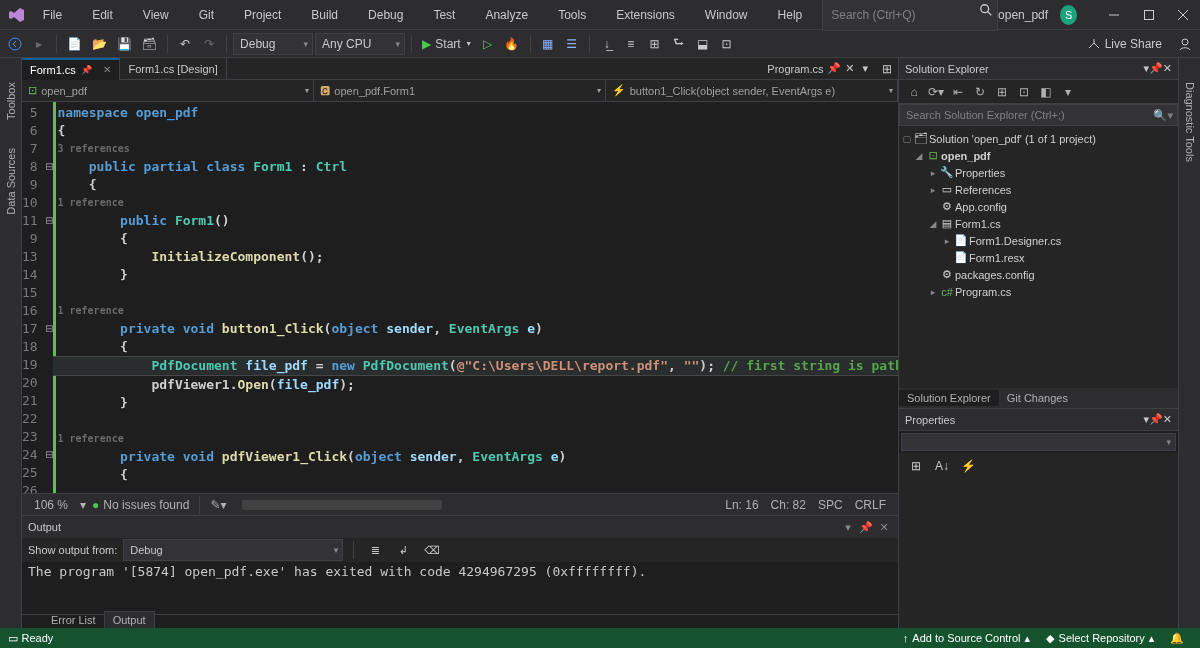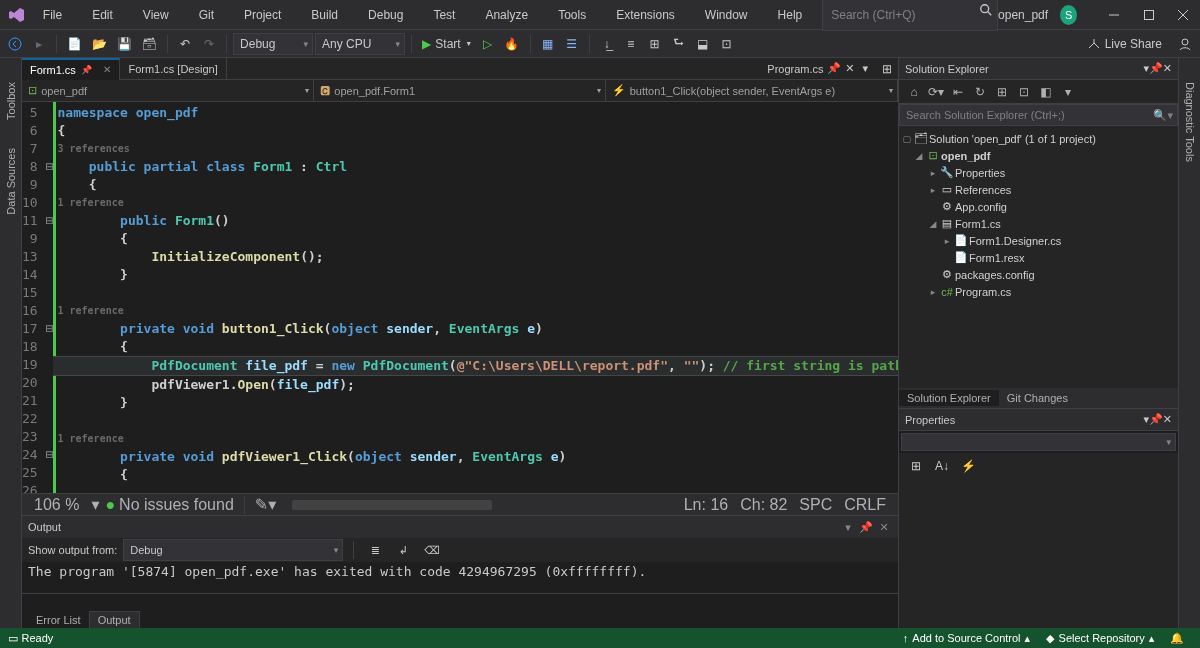--- a/index.html
+++ b/index.html
@@ -93,34 +93,34 @@
   .kw { color:#569cd6; }
   .type { color:#4ec9b0; }
   .meth { color:#dcdcaa; }
   .str { color:#ce9178; }
   .cmt { color:#57a64a; }
   .id { color:#9cdcfe; }
   .active-line { background:#2a2d2e; border-top:1px solid #464646; border-bottom:1px solid #464646;}
   .changemark { position:absolute; left:0; width:3px; background:#4ec94e;}
 
   .editor-status {
-    height:22px; background:#2d2d30; border-top:1px solid #3f3f46; display:flex; align-items:center; padding:0 6px; font-size:16px; color:#b0b0b0;
+    height:22px; background:#2d2d30; border-top:1px solid #3f3f46; display:flex; align-items:center; padding:0 6px; font-size:12px; color:#b0b0b0;
   }
   .editor-status .esp{ flex:1;}
   .editor-status .cell{ padding:0 6px;}
   .ok { color:#4ec94e; margin-right:4px;}
 
   
   .output-panel { height:113px; display:flex; flex-direction:column; border-top:1px solid #3f3f46;}
   .panel-header{ height:22px; background:#2d2d30; display:flex; align-items:center; padding:0 6px; font-size:11px; color:#c9c9c9;}
   .panel-header .phsp{flex:1;}
   .panel-header .pbtn{ width:16px; height:16px; display:flex; align-items:center; justify-content:center; color:#888; margin-left:2px;}
   .output-toolbar{ height:24px; background:#252526; display:flex; align-items:center; padding:0 6px; gap:6px; font-size:11px; color:#c9c9c9;}
   .output-body{ flex:1; background:#1e1e1e; font-family:Consolas,monospace; font-size:13px; color:#c9c9c9; padding:2px 6px; overflow:hidden;}
-  .bottom-tabs{ height:35px; background:#1e1e1e; display:flex; align-items:flex-end; padding-left:6px; border-top:1px solid #3f3f46;}
+  .bottom-tabs{ height:14px; background:#1e1e1e; display:flex; align-items:flex-end; padding-left:21px; border-top:1px solid #3f3f46;}
   .bottom-tabs .bt{ font-size:11px; color:#b0b0b0; padding:2px 8px;}
   .bottom-tabs .bt.active{ background:#2d2d30; border:1px solid #3f3f46; border-bottom:none;}
 
   
   .panel { display:flex; flex-direction:column;}
   .se-header{ height:22px; background:#2d2d30; display:flex; align-items:center; padding:0 6px; font-size:11px; color:#c9c9c9; border-bottom:1px solid #3f3f46;}
   .se-toolbar{ height:24px; background:#252526; display:flex; align-items:center; gap:4px; padding:0 6px; border-bottom:1px solid #3f3f46;}
   .se-toolbar .tbi{ width:18px; height:18px; display:flex; align-items:center; justify-content:center; color:#b0b0b0;}
   .se-search{ height:22px; background:#333337; border:1px solid #3f3f46; margin:0; display:flex; align-items:center; padding:0 20px 0 6px; font-size:11px; color:#808080; position:relative;}
   .se-search .mag{position:absolute; right:4px;}

